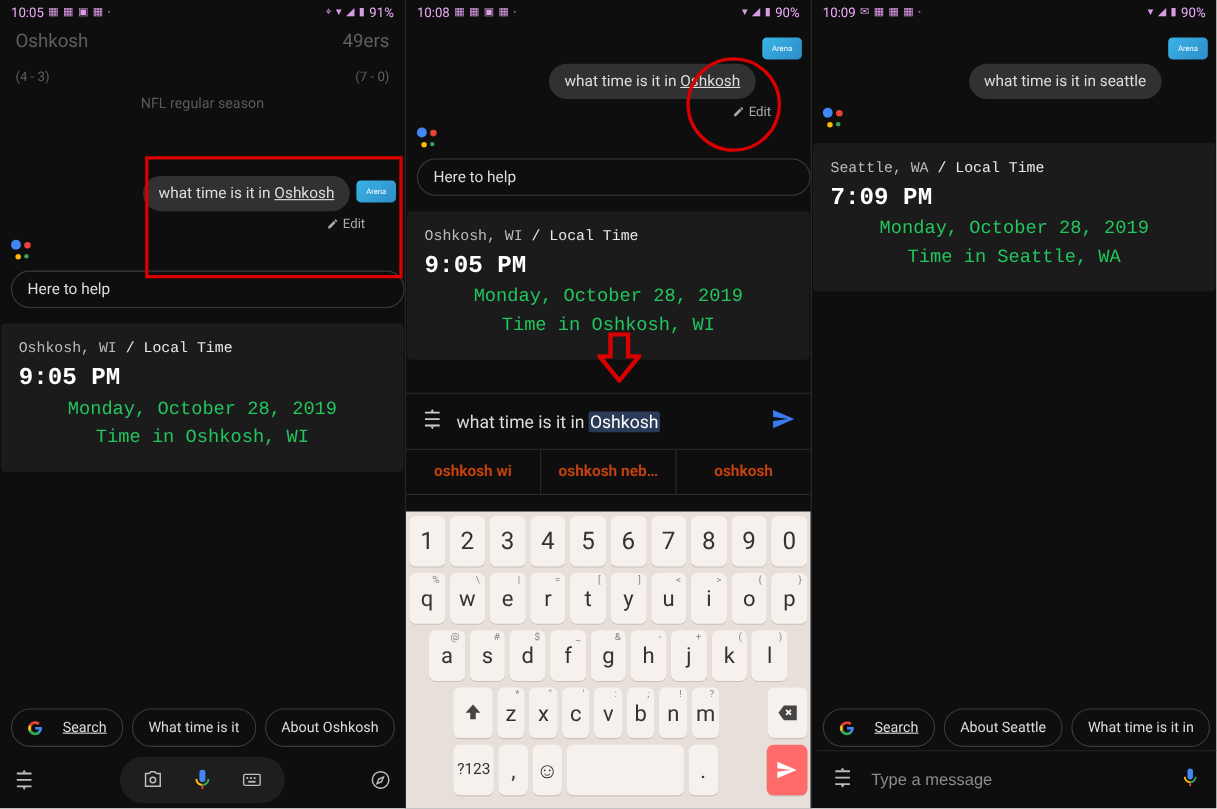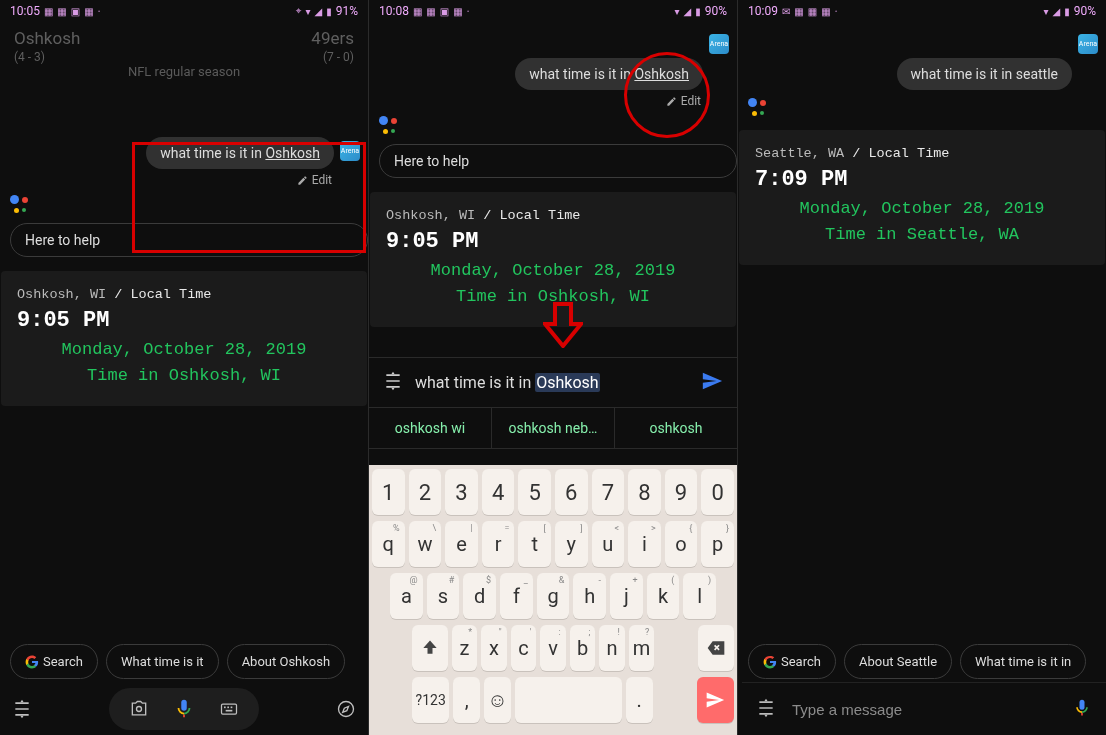--- a/index.html
+++ b/index.html
@@ -21,21 +21,21 @@
   
   .status{display:flex;justify-content:space-between;align-items:center;height:22px;padding:0 10px;font-size:12px;color:#f0abfc;}
   .status .left,.status .right{display:flex;align-items:center;gap:4px;}
   .sicon{font-size:10px;opacity:.9;}
   .dot{font-size:8px;opacity:.6;}
 
   
   .user-row{display:flex;justify-content:flex-end;align-items:flex-start;gap:6px;padding:0 8px;}
   .user-bubble{background:var(--bubble);color:#ddd;border-radius:18px;padding:8px 14px;font-size:14px;}
   .user-bubble .ul{text-decoration:underline;}
-  .avatar{width:20px;height:20px;border-radius:4px;background:linear-gradient(135deg,#3ab4e6,#2d8cc9);font-size:7px;color:#fff;display:flex;align-items:center;justify-content:center;margin-top:4px;}
+  .avatar{width:36px;height:20px;border-radius:4px;background:linear-gradient(135deg,#3ab4e6,#2d8cc9);font-size:7px;color:#fff;display:flex;align-items:center;justify-content:center;margin-top:4px;}
   .edit{display:flex;justify-content:flex-end;align-items:center;gap:4px;color:#aaa;font-size:12px;padding:4px 36px 0 0;}
 
   
   .asst-row{display:flex;align-items:flex-start;gap:8px;padding:6px 8px 0 10px;}
   .asst-logo{width:18px;height:18px;position:relative;margin-top:2px;}
   .asst-logo .d{position:absolute;border-radius:50%;}
   .d1{width:9px;height:9px;background:#4285f4;top:0;left:0;}
   .d2{width:6px;height:6px;background:#ea4335;top:2px;right:0;}
   .d3{width:5px;height:5px;background:#fbbc05;bottom:0;left:4px;}
   .d4{width:4px;height:4px;background:#34a853;bottom:1px;right:2px;}
@@ -46,50 +46,50 @@
   .loc{color:#bbb;font-size:13.5px;margin-bottom:6px;}
   .loc .b{color:#e9e9e9;font-weight:500;}
   .timebig{color:#fff;font-size:22px;font-weight:600;margin:6px 0 4px 0;}
   .sub{color:#22c55e;font-size:17px;line-height:1.5;text-align:center;}
 
   
   .score-row{display:flex;justify-content:space-between;padding:6px 14px 0 14px;color:#5f5f5f;}
   .team-l,.team-r{display:flex;flex-direction:column;}
   .team-r{align-items:flex-end;}
   .tname{font-size:17px;}
-  .trec{font-size:12px;margin-top:2px;}
-  .league{text-align:center;color:#5a5a5a;font-size:13px;}
+  .trec{font-size:12px;margin-top:15px;}
+  .league{text-align:center;color:#5a5a5a;font-size:13px;margin-top:10px;}
 
   
   .chips{position:absolute;left:0;right:0;display:flex;gap:8px;padding:0 10px;align-items:center;}
   .chips.c-bottom{bottom:56px;}
   .chips.c-bottom3{bottom:56px;}
   .chip{flex:0 0 auto;border:1px solid #3b3b3b;border-radius:20px;padding:9px 14px;color:#ddd;font-size:13px;white-space:nowrap;background:var(--bg);}
-  .chip.g{display:inline-flex;align-items:center;gap:4px;}
+  .chip.g{display:inline-flex;align-items:center;gap:18px;text-decoration:underline;}
   .g-logo{width:14px;height:14px;}
 
   
   .bbar{position:absolute;bottom:0;left:0;right:0;height:52px;display:flex;align-items:center;justify-content:space-between;padding:0 12px;}
   .pill{flex:0 0 auto;display:flex;align-items:center;gap:24px;background:#1e1e1e;border-radius:26px;padding:10px 20px;margin:0 auto;}
   .pill svg,.bbar svg{display:block;}
   .ibtn{color:#bfbfbf;}
   .mic{color:#4285f4;}
 
   
   .inputbar{position:absolute;bottom:0;left:4px;right:0;height:52px;display:flex;align-items:center;gap:14px;padding:0 14px;border-top:1px solid #222;}
   .inputbar input{flex:1;background:transparent;border:none;outline:none;color:#ddd;font-size:15px;}
   .inputbar input::placeholder{color:#8b8b8b;}
 
   
   .editrow{display:flex;align-items:center;gap:12px;border-top:1px solid #2a2a2a;border-bottom:1px solid #2a2a2a;padding:12px 14px;}
   .editrow .txt{flex:1;color:#ddd;font-size:16px;}
   .sel{background:#2a3a58;color:#fff;border-radius:2px;padding:0 1px;}
   .send{color:#3b7bf0;}
   .sugrow{display:flex;border-bottom:1px solid #2a2a2a;}
-  .sug{flex:1;text-align:center;padding:12px 4px;color:#86efac;font-size:14px;white-space:nowrap;overflow:hidden;text-overflow:ellipsis;border-right:1px solid #2a2a2a;}
+  .sug{flex:1;text-align:center;padding:12px 4px;color:#c2410c;font-size:14px;white-space:nowrap;overflow:hidden;text-overflow:ellipsis;border-right:1px solid #2a2a2a;font-weight:bold;}
   .sug:last-child{border-right:none;}
 
   
   .kb{position:absolute;bottom:0;left:0;right:0;background:var(--kb-bg);padding:4px 3px 6px 3px;}
   .krow{display:flex;gap:4px;margin-bottom:6px;}
   .key{flex:1;background:var(--key);border-radius:6px;height:46px;display:flex;align-items:center;justify-content:center;color:#333;font-size:20px;position:relative;box-shadow:0 1px 0 #c9c2bc;}
   .key.num{font-size:22px;}
   .key .sup{position:absolute;top:2px;right:5px;font-size:9px;color:#888;}
   .krow.r3{padding:0 18px;}
   .key.wide{flex:1.4;font-size:16px;margin-left:40px;}

